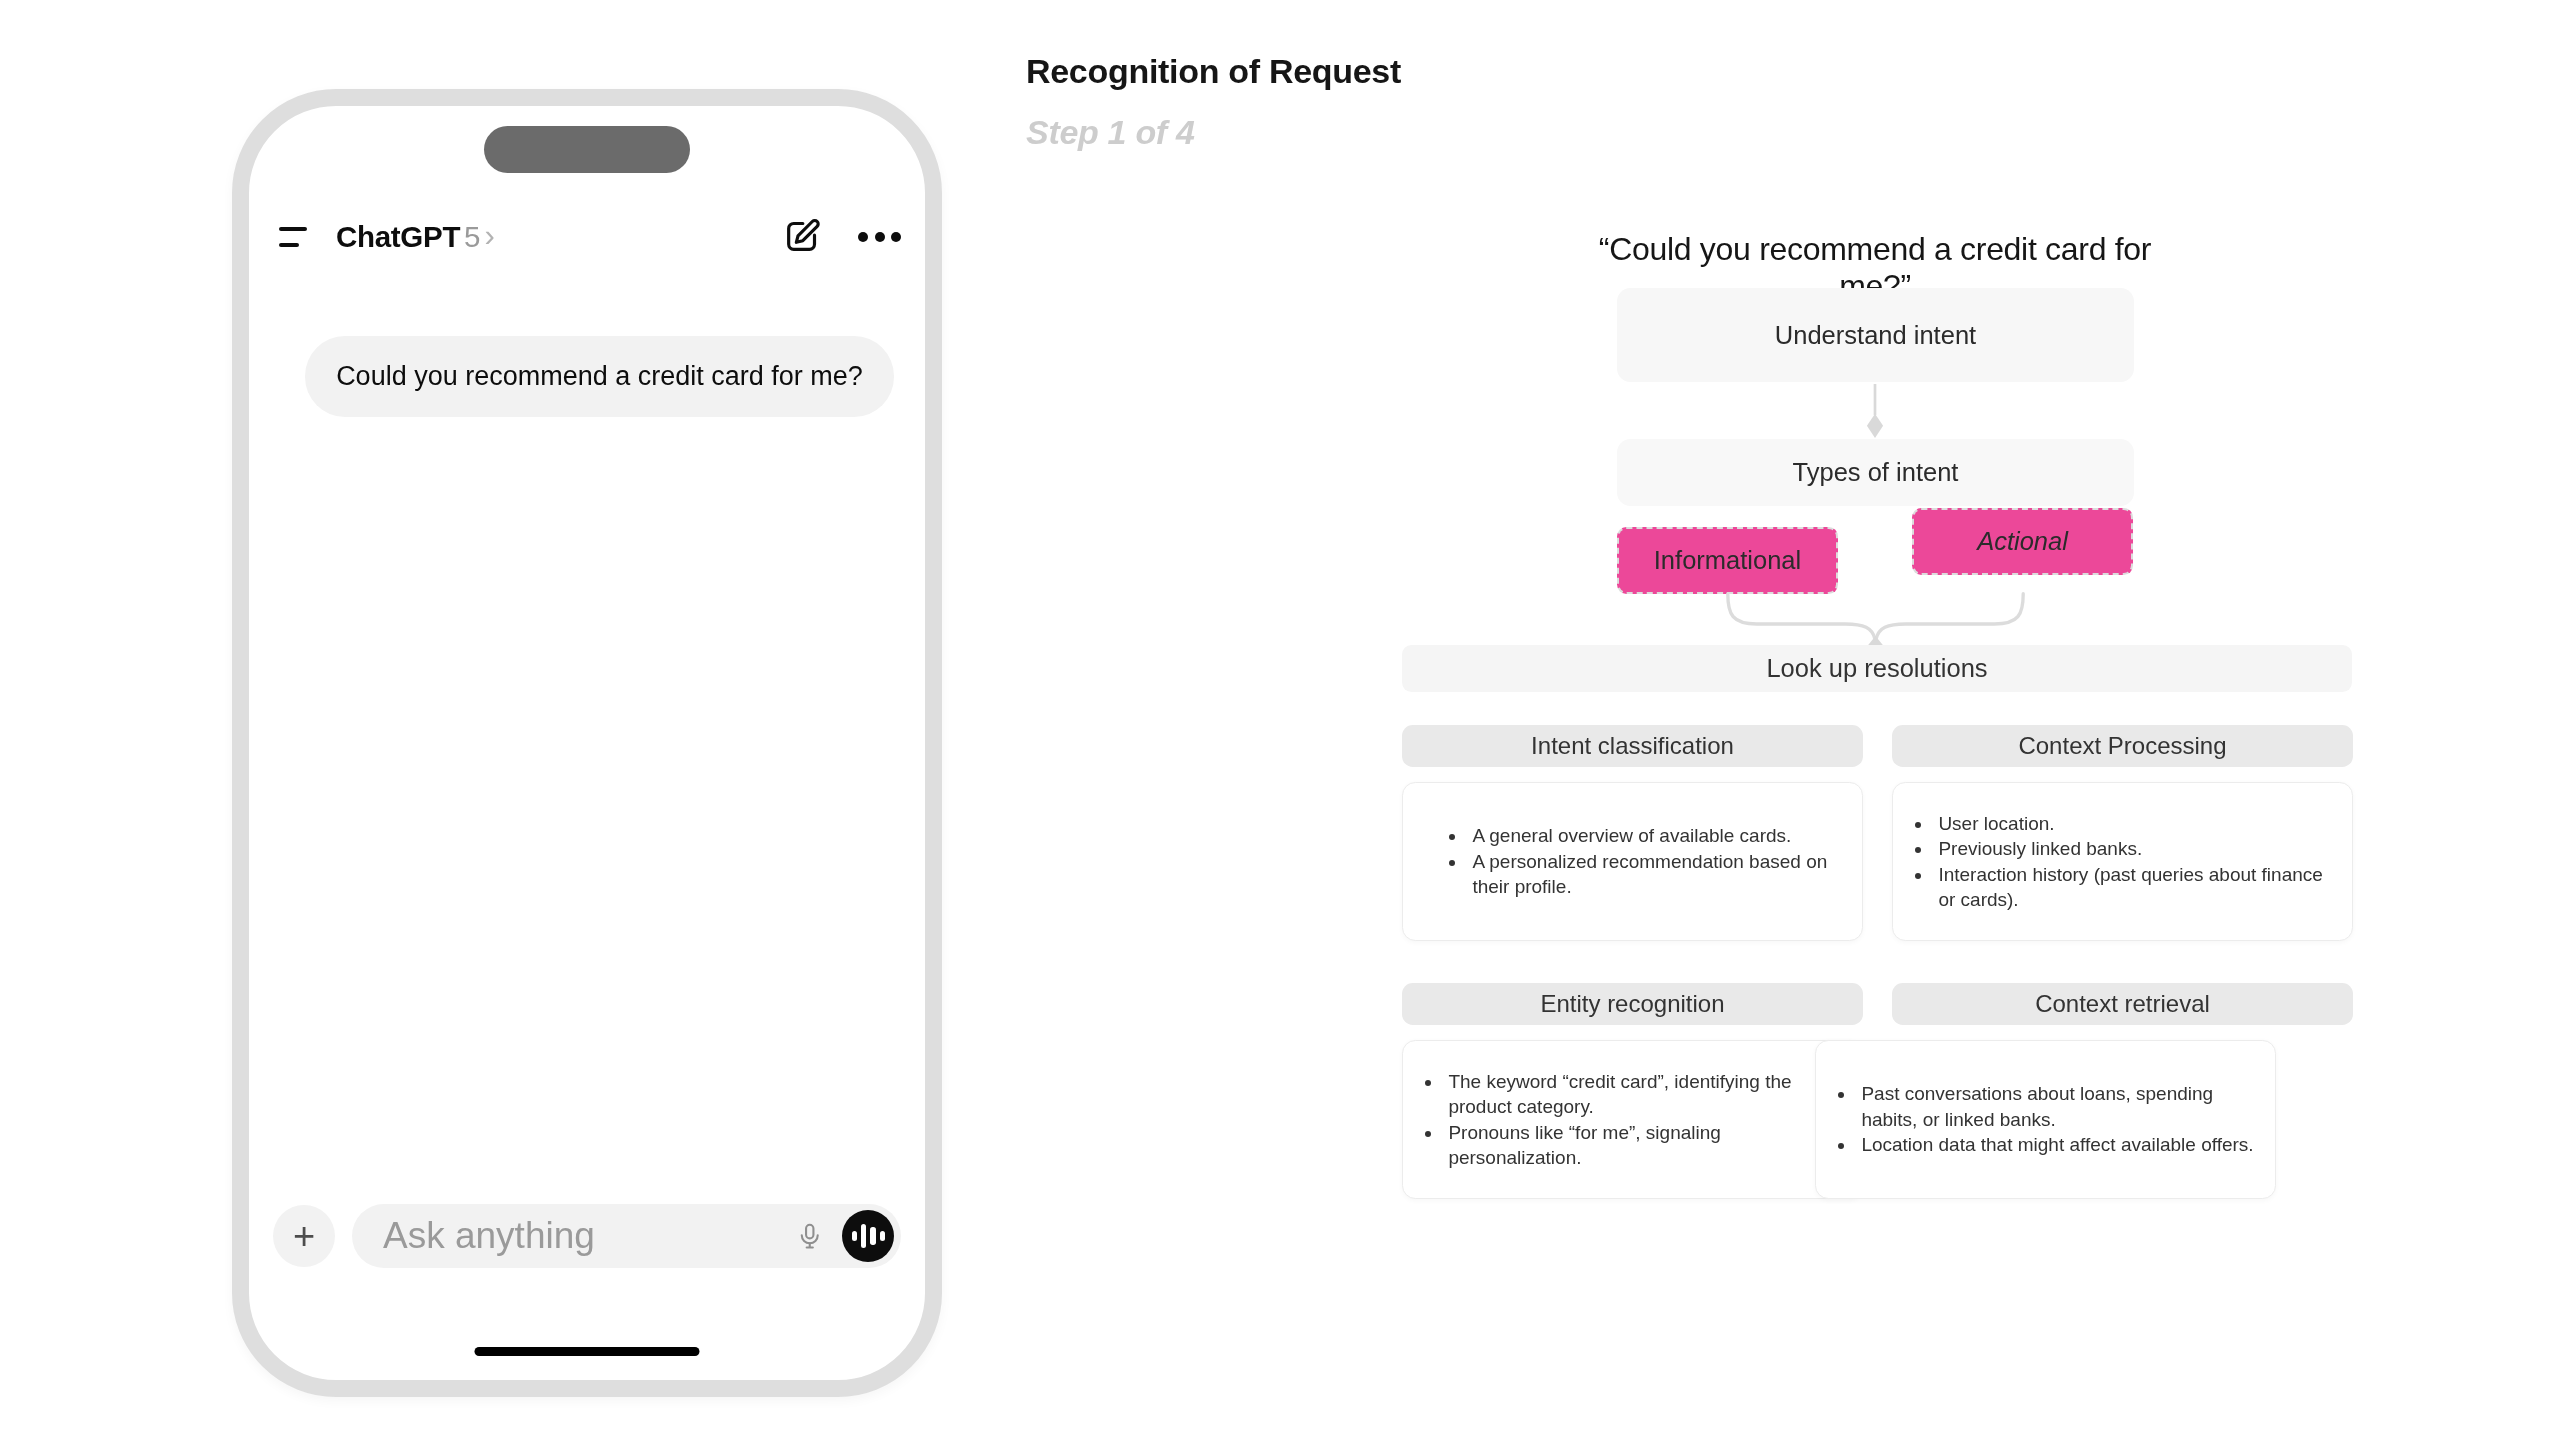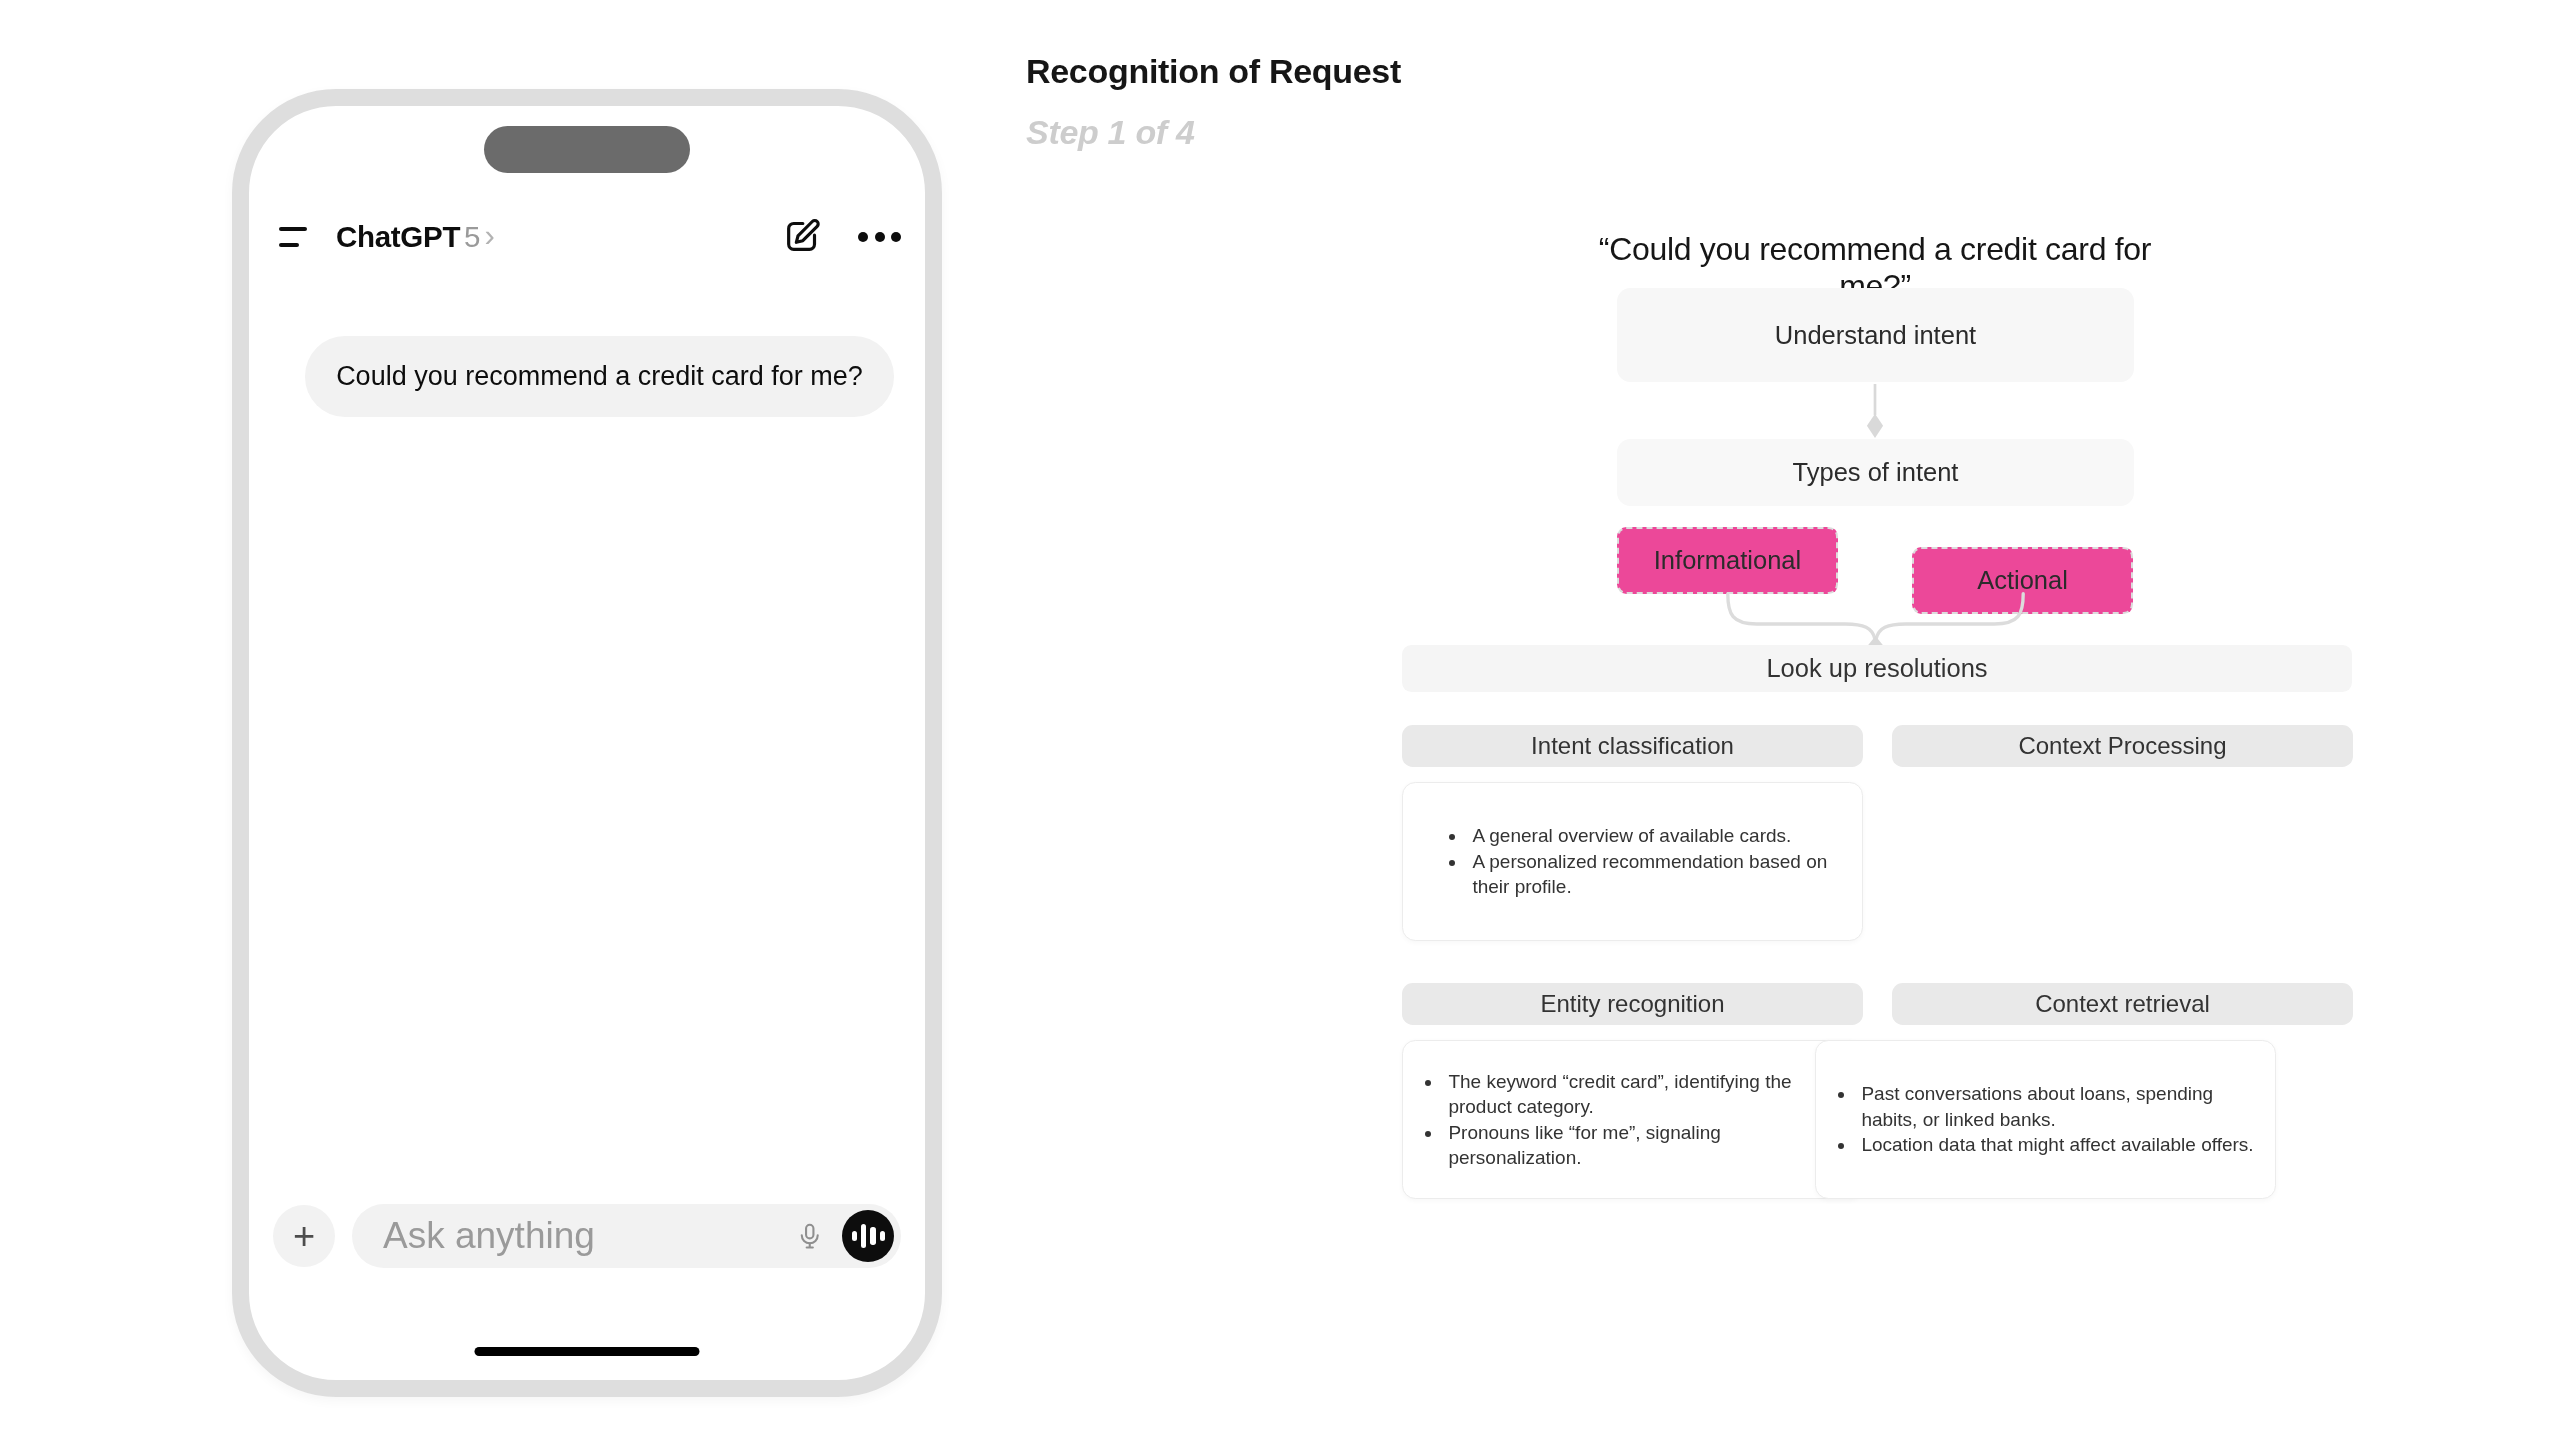--- a/index.html
+++ b/index.html
@@ -70,21 +70,21 @@
   }
   .flow-box{
     position:absolute;box-sizing:border-box;border-radius:13.4px;background:#f7f7f7;
     display:flex;align-items:center;justify-content:center;
     font-size:25.5px;color:#2b2b2b;
   }
   .box-understand{left:1617px;top:288px;width:517px;height:94px;}
   .box-types{left:1617px;top:439px;width:517px;height:67px;background:#f8f8f8;}
   .box-dashed{border:2px dashed #dcdcdc;background:#ec4899;border-radius:9.4px;}
   .box-informational{left:1617px;top:527px;width:221px;height:67px;}
-  .box-actional{left:1912px;top:547px;width:221px;height:67px;}
+  .box-actional{left:1912px;top:508px;width:221px;height:67px;font-style:italic;}
   .conn1{position:absolute;left:1858px;top:384px;width:34px;height:58px;}
   .brace{position:absolute;left:1711px;top:589px;width:329px;height:70px;}
   .lookup-bar{
     position:absolute;left:1402px;top:645px;width:950px;height:47px;box-sizing:border-box;
     background:#f5f5f5;border-radius:9.4px;display:flex;align-items:center;justify-content:center;
     font-size:25.5px;color:#333333;
   }
   .sec-header{
     position:absolute;width:461px;height:42px;box-sizing:border-box;border-radius:10.7px;
     background:#e9e9e9;display:flex;align-items:center;justify-content:center;
@@ -201,20 +201,27 @@
   <div class="sec-header hdr-1R">
     <span>Context Processing</span>
   </div>
 
   <div class="sec-card card-1L">
     <ul>
       <li>A general overview of available cards.</li>
       <li>A personalized recommendation based on their profile.</li>
     </ul>
   </div>
+  <div class="sec-card card-1R">
+    <ul>
+      <li>User location.</li>
+      <li>Previously linked banks.</li>
+      <li>Interaction history (past queries about finance or cards).</li>
+    </ul>
+  </div>
 
   <div class="sec-header hdr-2L">
     <span>Entity recognition</span>
   </div>
   <div class="sec-header hdr-2R">
     <span>Context retrieval</span>
   </div>
 
   <div class="sec-card card-2L">
     <ul>

